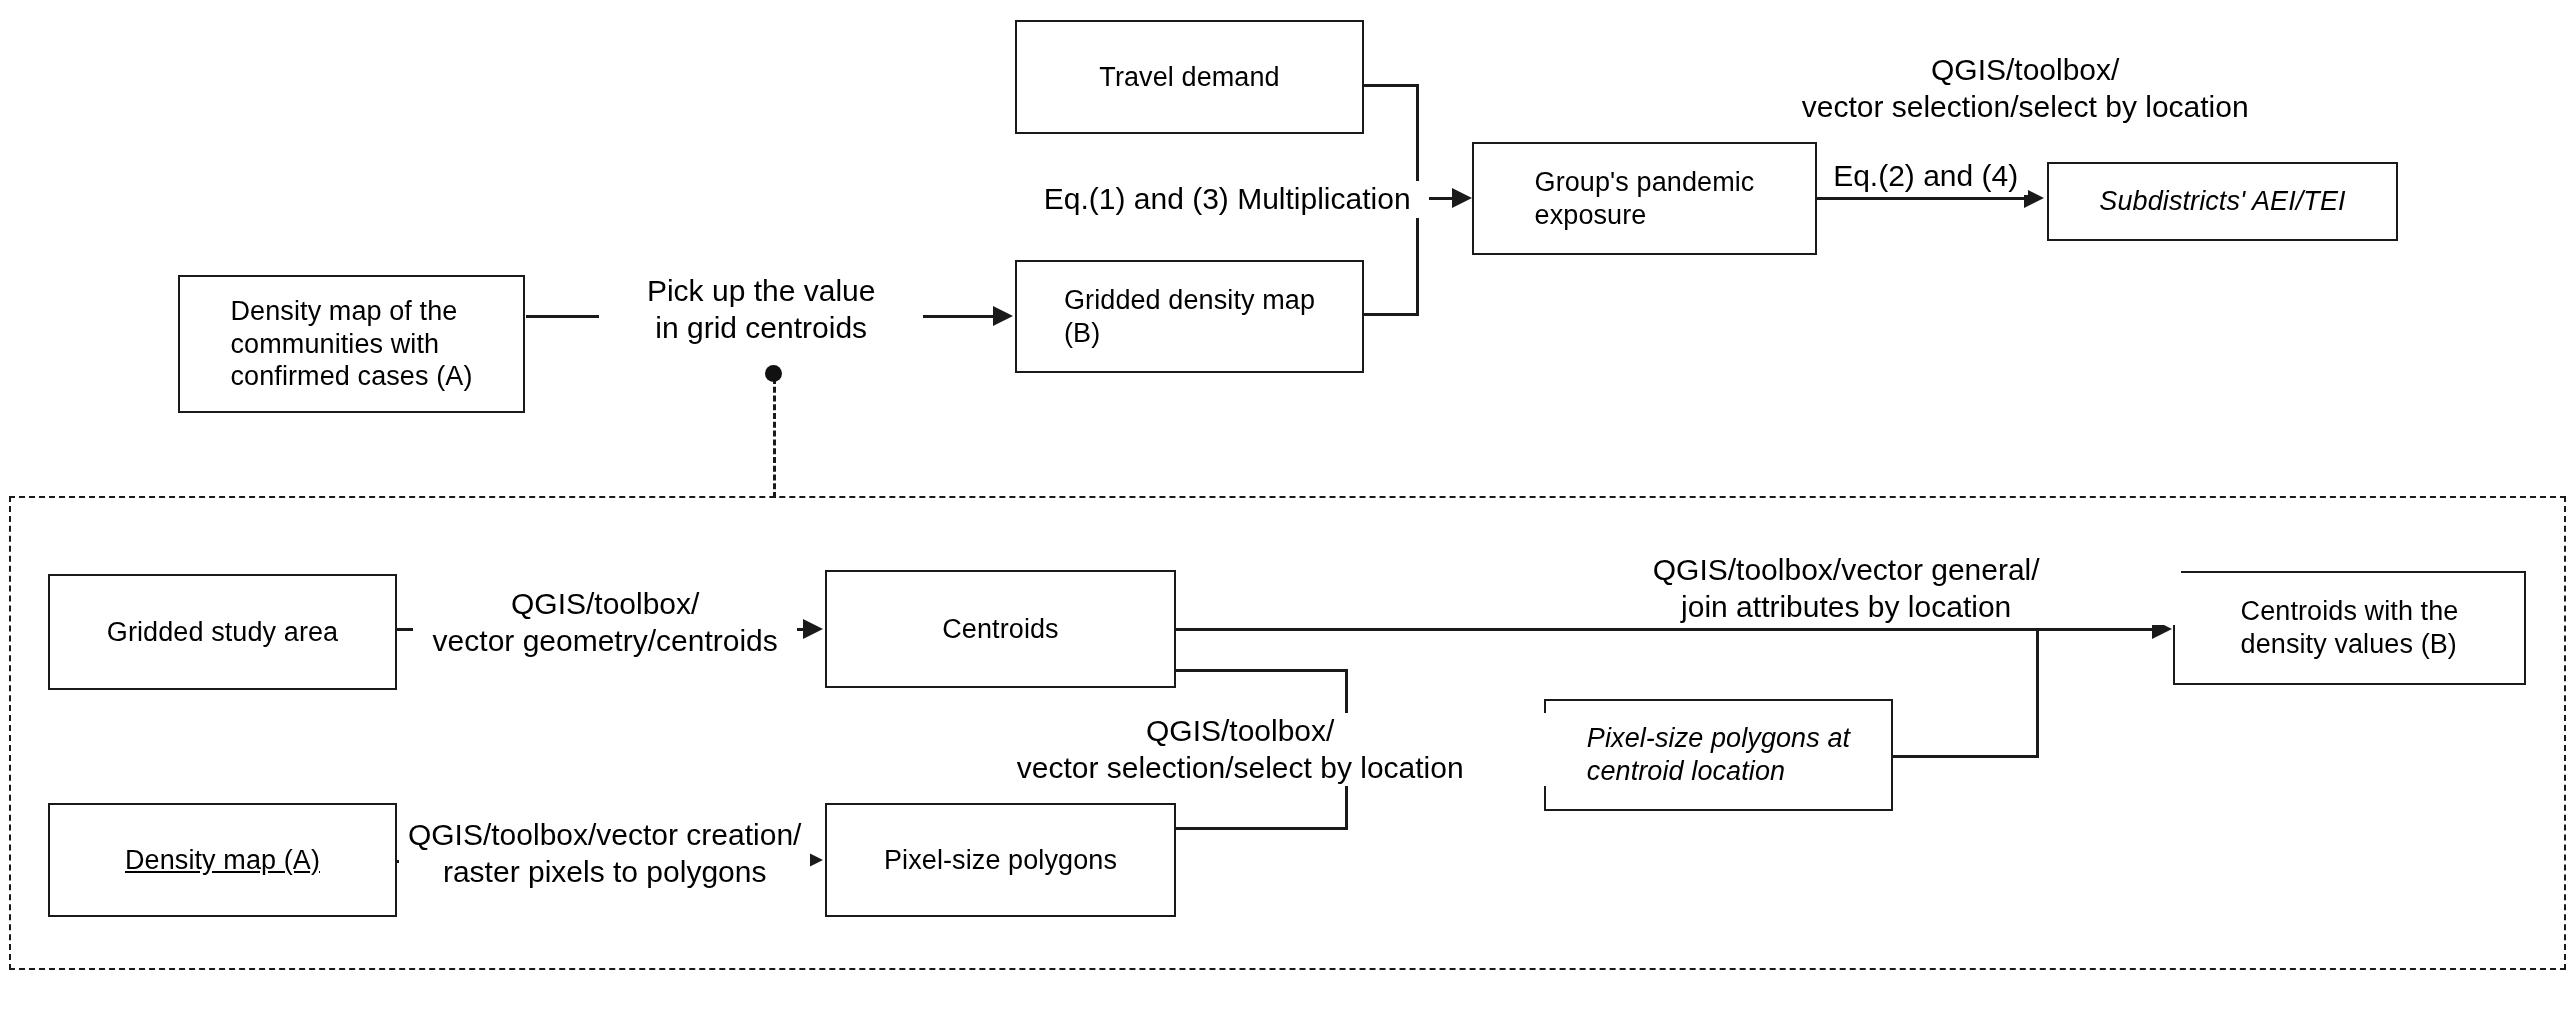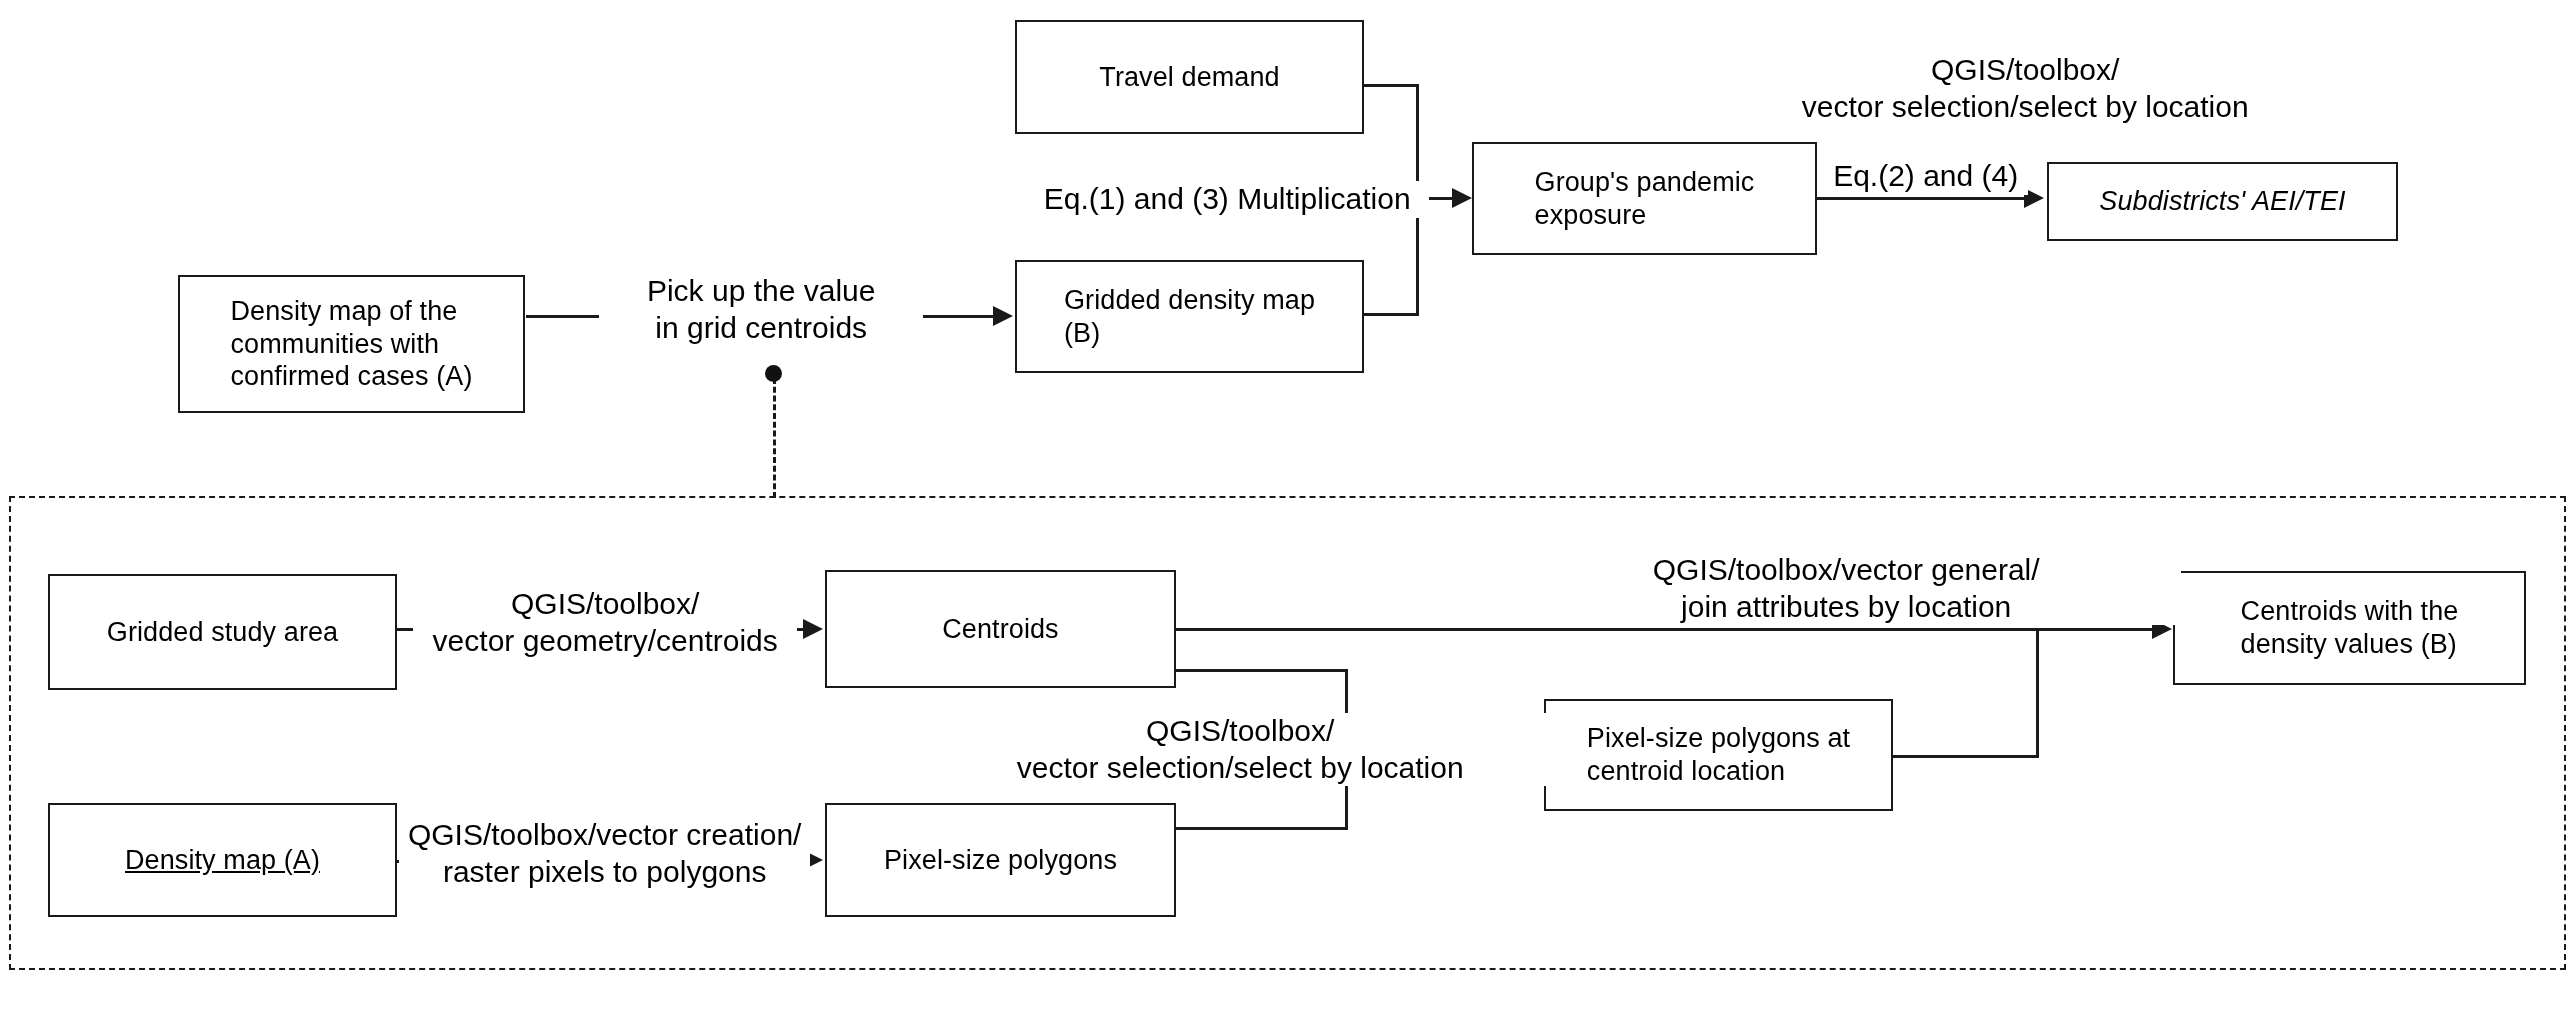--- a/index.html
+++ b/index.html
@@ -136,21 +136,21 @@
 
   <div class="node" style="left:825px;top:570px;width:351px;height:118px;">
     <span>Centroids</span>
   </div>
 
   <div class="node" style="left:2173px;top:571px;width:353px;height:114px;">
     <span>Centroids with the
 density values (B)</span>
   </div>
 
-  <div class="node" style="left:1544px;top:699px;width:349px;height:112px;">
+  <div class="node" style="left:1544px;top:699px;width:349px;height:112px;font-style:italic;">
     <span>Pixel-size polygons at
 centroid location</span>
   </div>
 
   <div class="node" style="left:48px;top:803px;width:349px;height:114px;text-decoration:underline;">
     <span>Density map (A)</span>
   </div>
 
   <div class="node" style="left:825px;top:803px;width:351px;height:114px;">
     <span>Pixel-size polygons</span>

